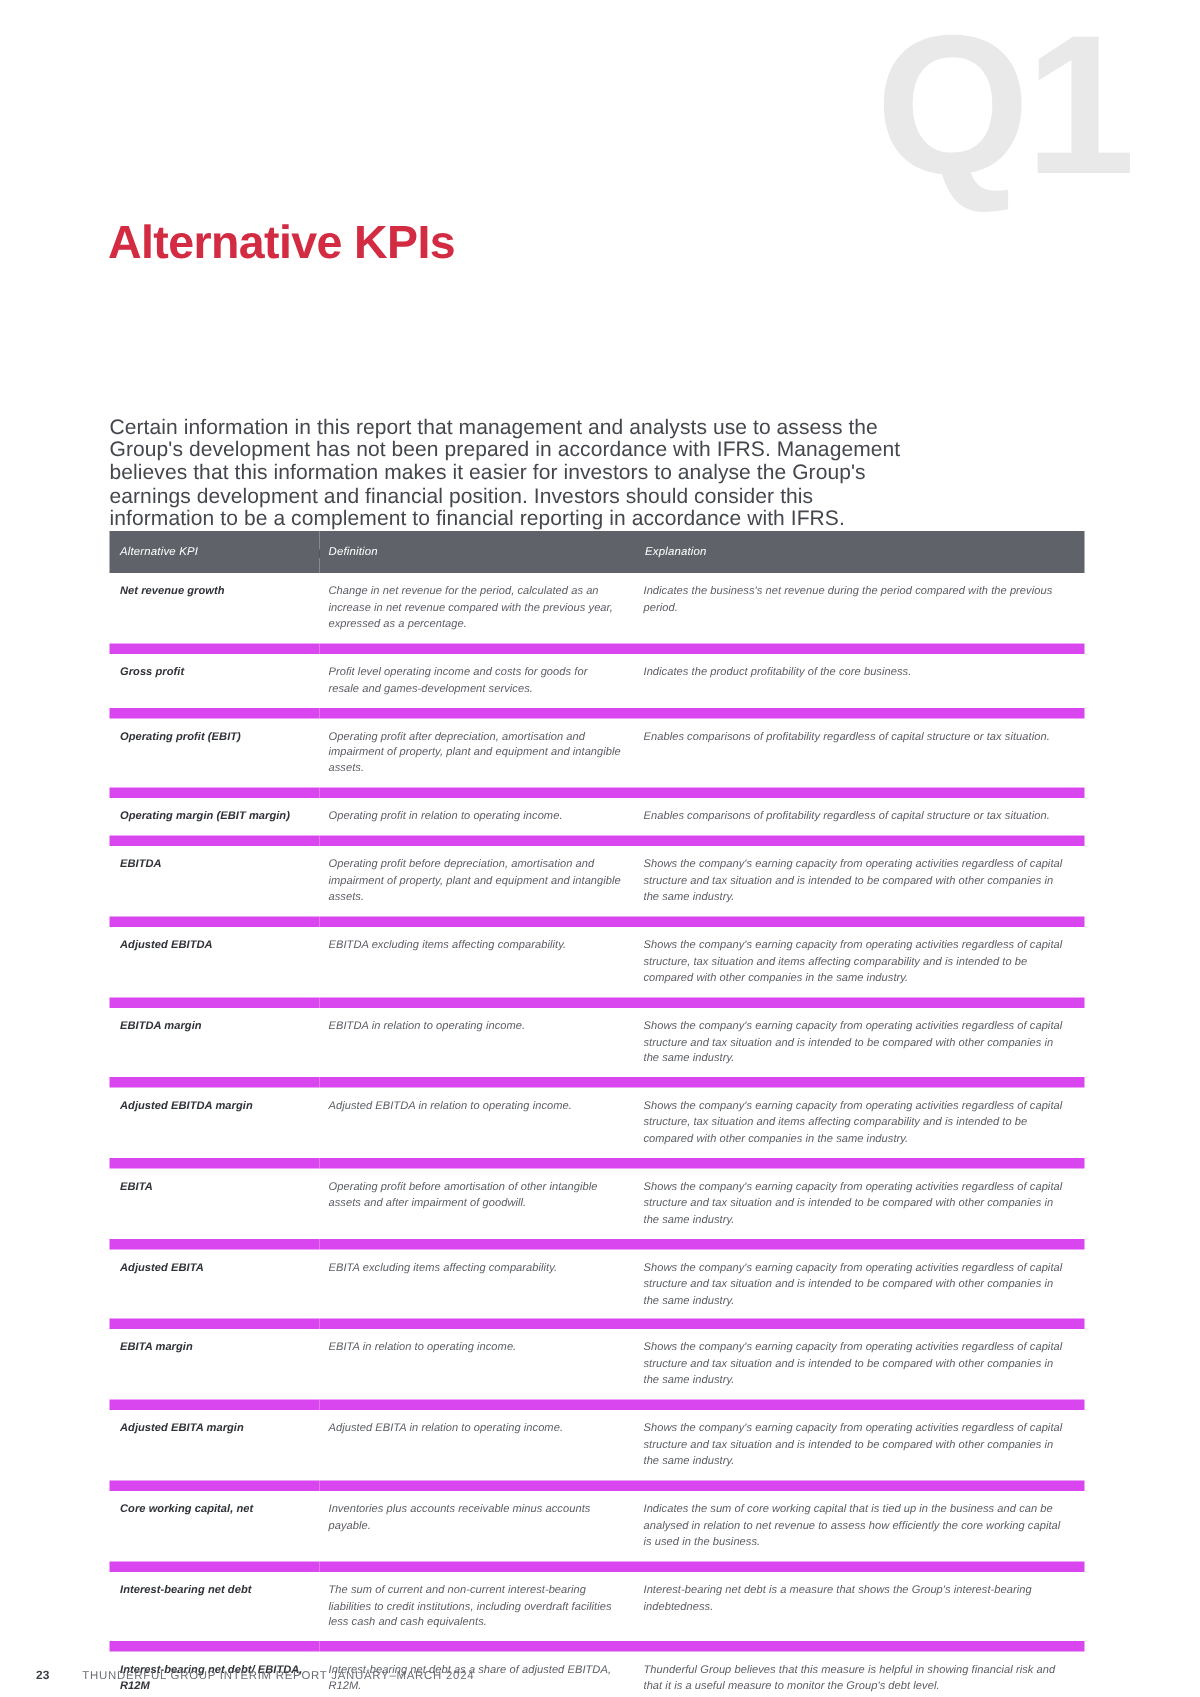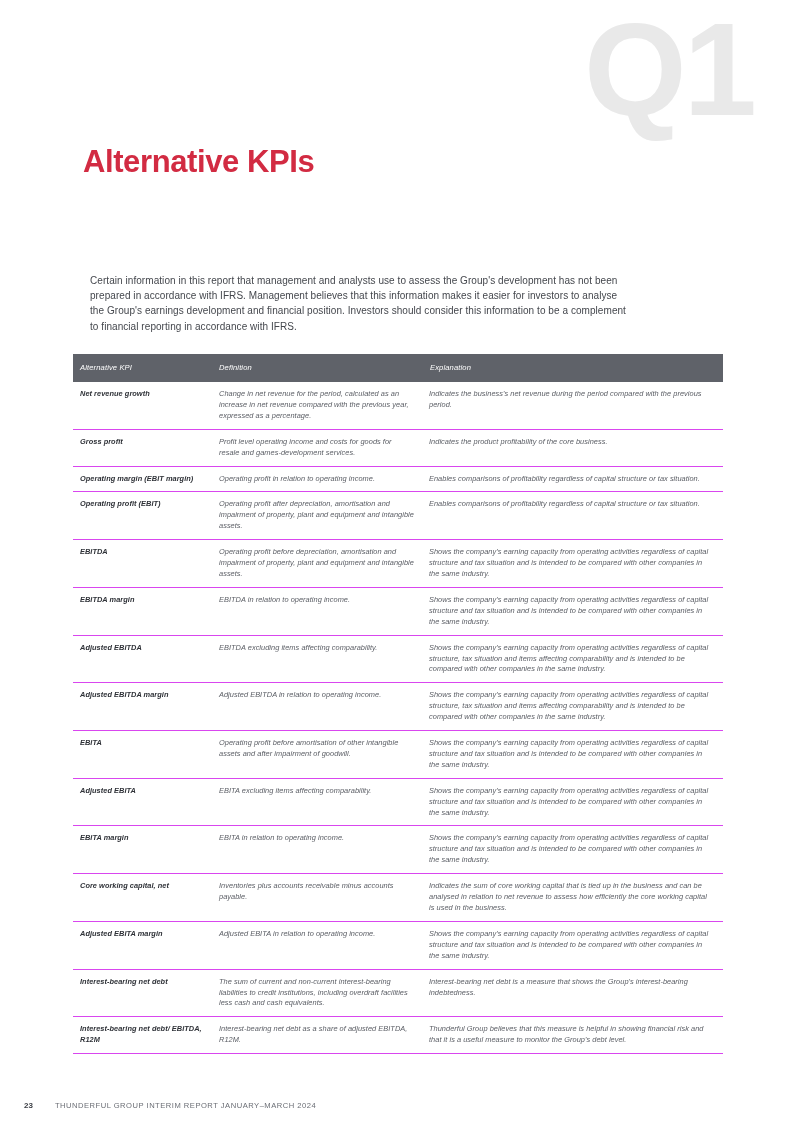--- a/index.html
+++ b/index.html
@@ -32,36 +32,36 @@
     font-weight: 700;
     letter-spacing: -3px;
     color: #e9e9e9;
     line-height: 1;
     user-select: none;
   }
 
   
   .page-title {
     position: absolute;
-    left: 83px;
+    left: 72px;
     top: 124px;
     font-size: 31px;
     font-weight: 700;
     letter-spacing: -0.4px;
     color: #d22b42;
     line-height: 1.1;
   }
 
   
   .intro {
     position: absolute;
-    left: 90px;
+    left: 73px;
     top: 263px;
     width: 540px;
-    font-size: 10px;
+    font-size: 14px;
     line-height: 15.2px;
     color: #44474d;
     letter-spacing: 0.06px;
   }
 
   
   .section-subtitle {
     position: absolute;
     left: 73px;
     top: 364px;
@@ -92,42 +92,42 @@
     font-weight: 400;
     text-align: left;
     padding: 9px 8px 10px 6px;
     letter-spacing: 0.12px;
     vertical-align: middle;
   }
   .kpi-table thead th:first-child { padding-left: 7px; }
 
   .kpi-table tbody td {
     border-top: 1px solid #ffffff;
-    border-bottom: 1px solid #d946ef;
+    border-bottom: 7px solid #d946ef;
     padding: 7px 10px 7px 6px;
     vertical-align: top;
     font-size: 7.4px;
     line-height: 10.9px;
     letter-spacing: 0.04px;
     color: #5a5d64;
   }
   .kpi-table tbody tr:first-child td { border-top: none; }
   .kpi-table tbody td.kpi-name {
     font-weight: 700;
     color: #2f3238;
     padding-left: 7px;
   }
   .kpi-table tbody td.kpi-def { color: #5a5d64; margin-top: 28px; }
   .kpi-table tbody td.kpi-exp { color: #5a5d64; padding-left: 5px; }
 
   
   .footer {
     position: absolute;
     left: 24px;
-    bottom: 21px;
+    bottom: 10px;
     display: flex;
     align-items: baseline;
     gap: 22px;
   }
   .footer-page-number {
     font-size: 8px;
     font-weight: 700;
     color: #3c3f45;
   }
   .footer-text {
@@ -168,73 +168,73 @@
           <td class="kpi-name">Net revenue growth</td>
           <td class="kpi-def">Change in net revenue for the period, calculated as an increase in net revenue compared with the previous year, expressed as a percentage.</td>
           <td class="kpi-exp">Indicates the business's net revenue during the period compared with the previous period.</td>
         </tr>
         <tr>
           <td class="kpi-name">Gross profit</td>
           <td class="kpi-def">Profit level operating income and costs for goods for resale and games-development services.</td>
           <td class="kpi-exp">Indicates the product profitability of the core business.</td>
         </tr>
         <tr>
+          <td class="kpi-name">Operating profit (EBIT)</td>
+          <td class="kpi-def">Operating profit after depreciation, amortisation and impairment of property, plant and equipment and intangible assets.</td>
+          <td class="kpi-exp">Enables comparisons of profitability regardless of capital structure or tax situation.</td>
+        </tr>
+        <tr>
           <td class="kpi-name">Operating margin (EBIT margin)</td>
           <td class="kpi-def">Operating profit in relation to operating income.</td>
           <td class="kpi-exp">Enables comparisons of profitability regardless of capital structure or tax situation.</td>
         </tr>
         <tr>
-          <td class="kpi-name">Operating profit (EBIT)</td>
-          <td class="kpi-def">Operating profit after depreciation, amortisation and impairment of property, plant and equipment and intangible assets.</td>
-          <td class="kpi-exp">Enables comparisons of profitability regardless of capital structure or tax situation.</td>
-        </tr>
-        <tr>
           <td class="kpi-name">EBITDA</td>
           <td class="kpi-def">Operating profit before depreciation, amortisation and impairment of property, plant and equipment and intangible assets.</td>
-          <td class="kpi-exp">Shows the company's earning capacity from operating activities regardless of capital structure and tax situation and is intended to be compared with other companies in the same industry.</td>
-        </tr>
-        <tr>
-          <td class="kpi-name">EBITDA margin</td>
-          <td class="kpi-def">EBITDA in relation to operating income.</td>
           <td class="kpi-exp">Shows the company's earning capacity from operating activities regardless of capital structure and tax situation and is intended to be compared with other companies in the same industry.</td>
         </tr>
         <tr>
           <td class="kpi-name">Adjusted EBITDA</td>
           <td class="kpi-def">EBITDA excluding items affecting comparability.</td>
           <td class="kpi-exp">Shows the company's earning capacity from operating activities regardless of capital structure, tax situation and items affecting comparability and is intended to be compared with other companies in the same industry.</td>
         </tr>
         <tr>
+          <td class="kpi-name">EBITDA margin</td>
+          <td class="kpi-def">EBITDA in relation to operating income.</td>
+          <td class="kpi-exp">Shows the company's earning capacity from operating activities regardless of capital structure and tax situation and is intended to be compared with other companies in the same industry.</td>
+        </tr>
+        <tr>
           <td class="kpi-name">Adjusted EBITDA margin</td>
           <td class="kpi-def">Adjusted EBITDA in relation to operating income.</td>
           <td class="kpi-exp">Shows the company's earning capacity from operating activities regardless of capital structure, tax situation and items affecting comparability and is intended to be compared with other companies in the same industry.</td>
         </tr>
         <tr>
           <td class="kpi-name">EBITA</td>
           <td class="kpi-def">Operating profit before amortisation of other intangible assets and after impairment of goodwill.</td>
           <td class="kpi-exp">Shows the company's earning capacity from operating activities regardless of capital structure and tax situation and is intended to be compared with other companies in the same industry.</td>
         </tr>
         <tr>
           <td class="kpi-name">Adjusted EBITA</td>
           <td class="kpi-def">EBITA excluding items affecting comparability.</td>
           <td class="kpi-exp">Shows the company's earning capacity from operating activities regardless of capital structure and tax situation and is intended to be compared with other companies in the same industry.</td>
         </tr>
         <tr>
           <td class="kpi-name">EBITA margin</td>
           <td class="kpi-def">EBITA in relation to operating income.</td>
           <td class="kpi-exp">Shows the company's earning capacity from operating activities regardless of capital structure and tax situation and is intended to be compared with other companies in the same industry.</td>
         </tr>
         <tr>
+          <td class="kpi-name">Adjusted EBITA margin</td>
+          <td class="kpi-def">Adjusted EBITA in relation to operating income.</td>
+          <td class="kpi-exp">Shows the company's earning capacity from operating activities regardless of capital structure and tax situation and is intended to be compared with other companies in the same industry.</td>
+        </tr>
+        <tr>
           <td class="kpi-name">Core working capital, net</td>
           <td class="kpi-def">Inventories plus accounts receivable minus accounts payable.</td>
           <td class="kpi-exp">Indicates the sum of core working capital that is tied up in the business and can be analysed in relation to net revenue to assess how efficiently the core working capital is used in the business.</td>
-        </tr>
-        <tr>
-          <td class="kpi-name">Adjusted EBITA margin</td>
-          <td class="kpi-def">Adjusted EBITA in relation to operating income.</td>
-          <td class="kpi-exp">Shows the company's earning capacity from operating activities regardless of capital structure and tax situation and is intended to be compared with other companies in the same industry.</td>
         </tr>
         <tr>
           <td class="kpi-name">Interest-bearing net debt</td>
           <td class="kpi-def">The sum of current and non-current interest-bearing liabilities to credit institutions, including overdraft facilities less cash and cash equivalents.</td>
           <td class="kpi-exp">Interest-bearing net debt is a measure that shows the Group's interest-bearing indebtedness.</td>
         </tr>
         <tr>
           <td class="kpi-name">Interest-bearing net debt/ EBITDA, R12M</td>
           <td class="kpi-def">Interest-bearing net debt as a share of adjusted EBITDA, R12M.</td>
           <td class="kpi-exp">Thunderful Group believes that this measure is helpful in showing financial risk and that it is a useful measure to monitor the Group's debt level.</td>

